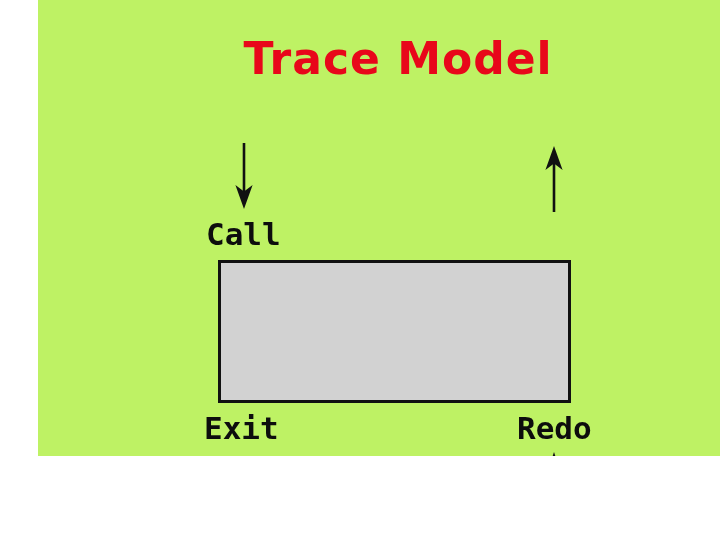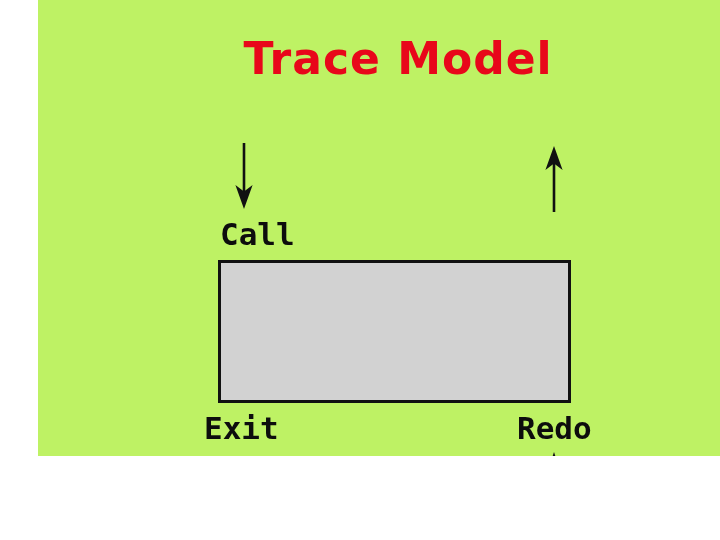--- a/index.html
+++ b/index.html
@@ -34,21 +34,21 @@
   }
   .port-label {
     position: absolute;
     font-family: "DejaVu Sans Mono", "Liberation Mono", monospace;
     font-size: 31px;
     font-weight: bold;
     color: #0d0d0d;
     line-height: 34px;
     white-space: nowrap;
   }
-  #label-call  { left: 182px; top: 217px; }
+  #label-call  { left: 168px; top: 217px; }
   #label-fail  { left: 480px; top: 217px; }
   #label-exit  { left: 166px; top: 411px; }
   #label-redo  { left: 479px; top: 411px; }
 
   #trace-box {
     position: absolute;
     left: 180px;
     top: 260px;
     width: 353px;
     height: 143px;

